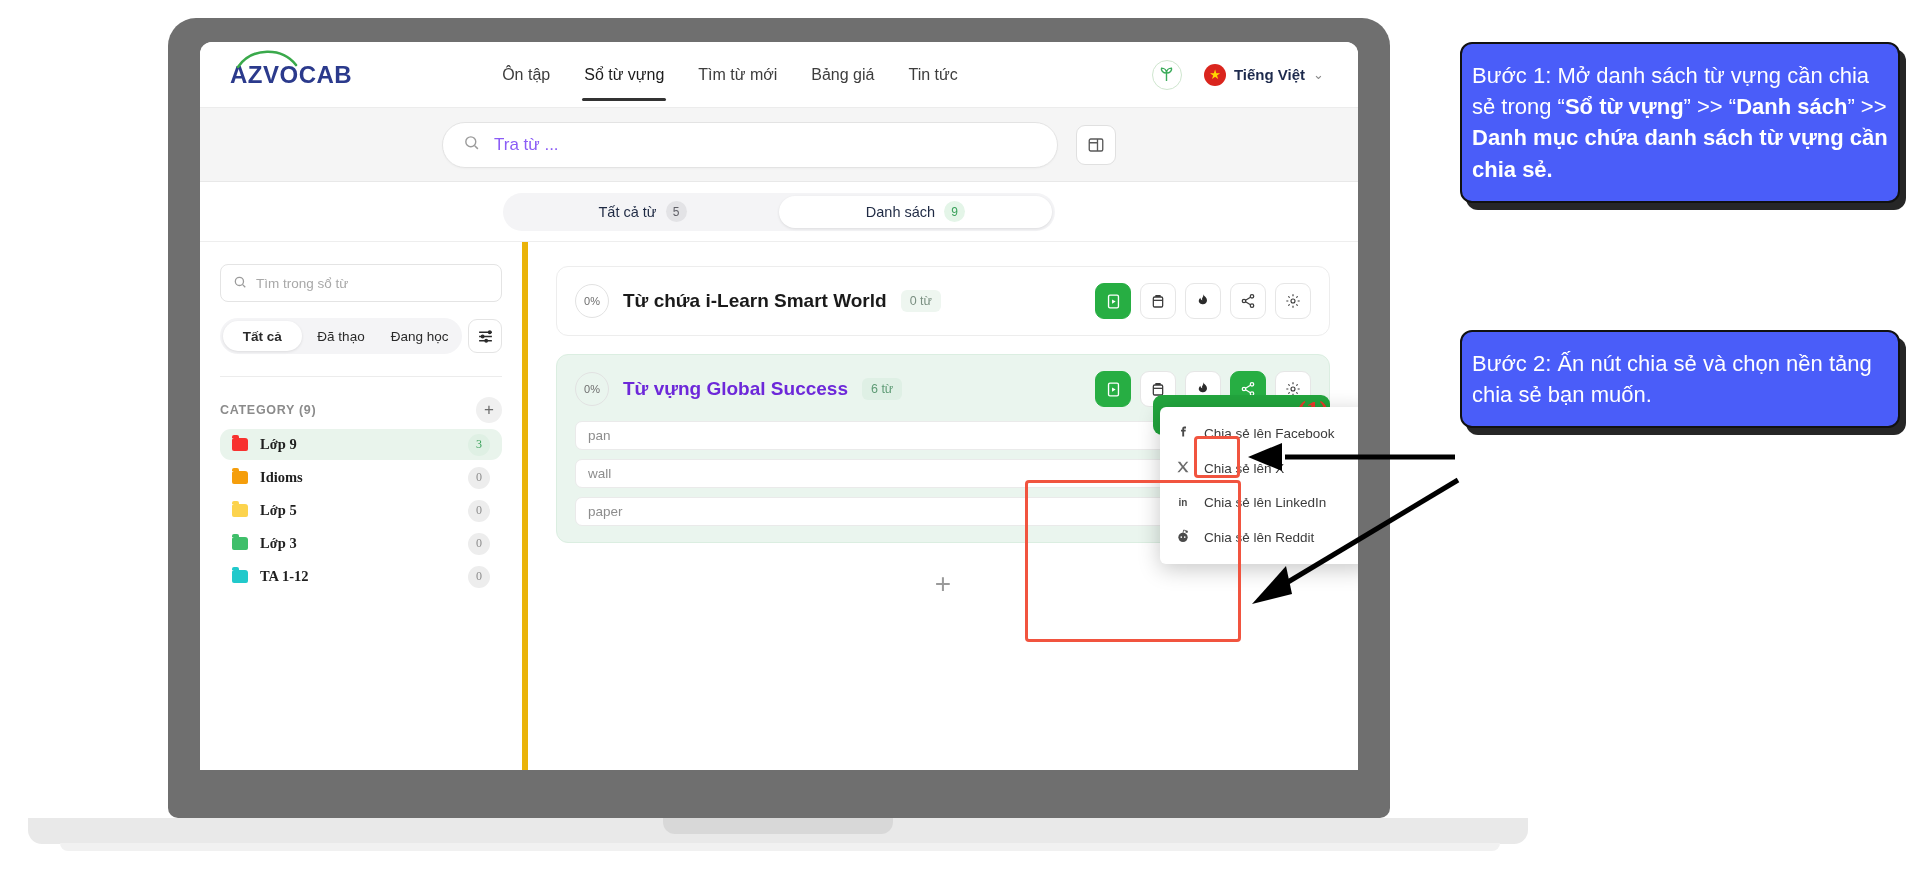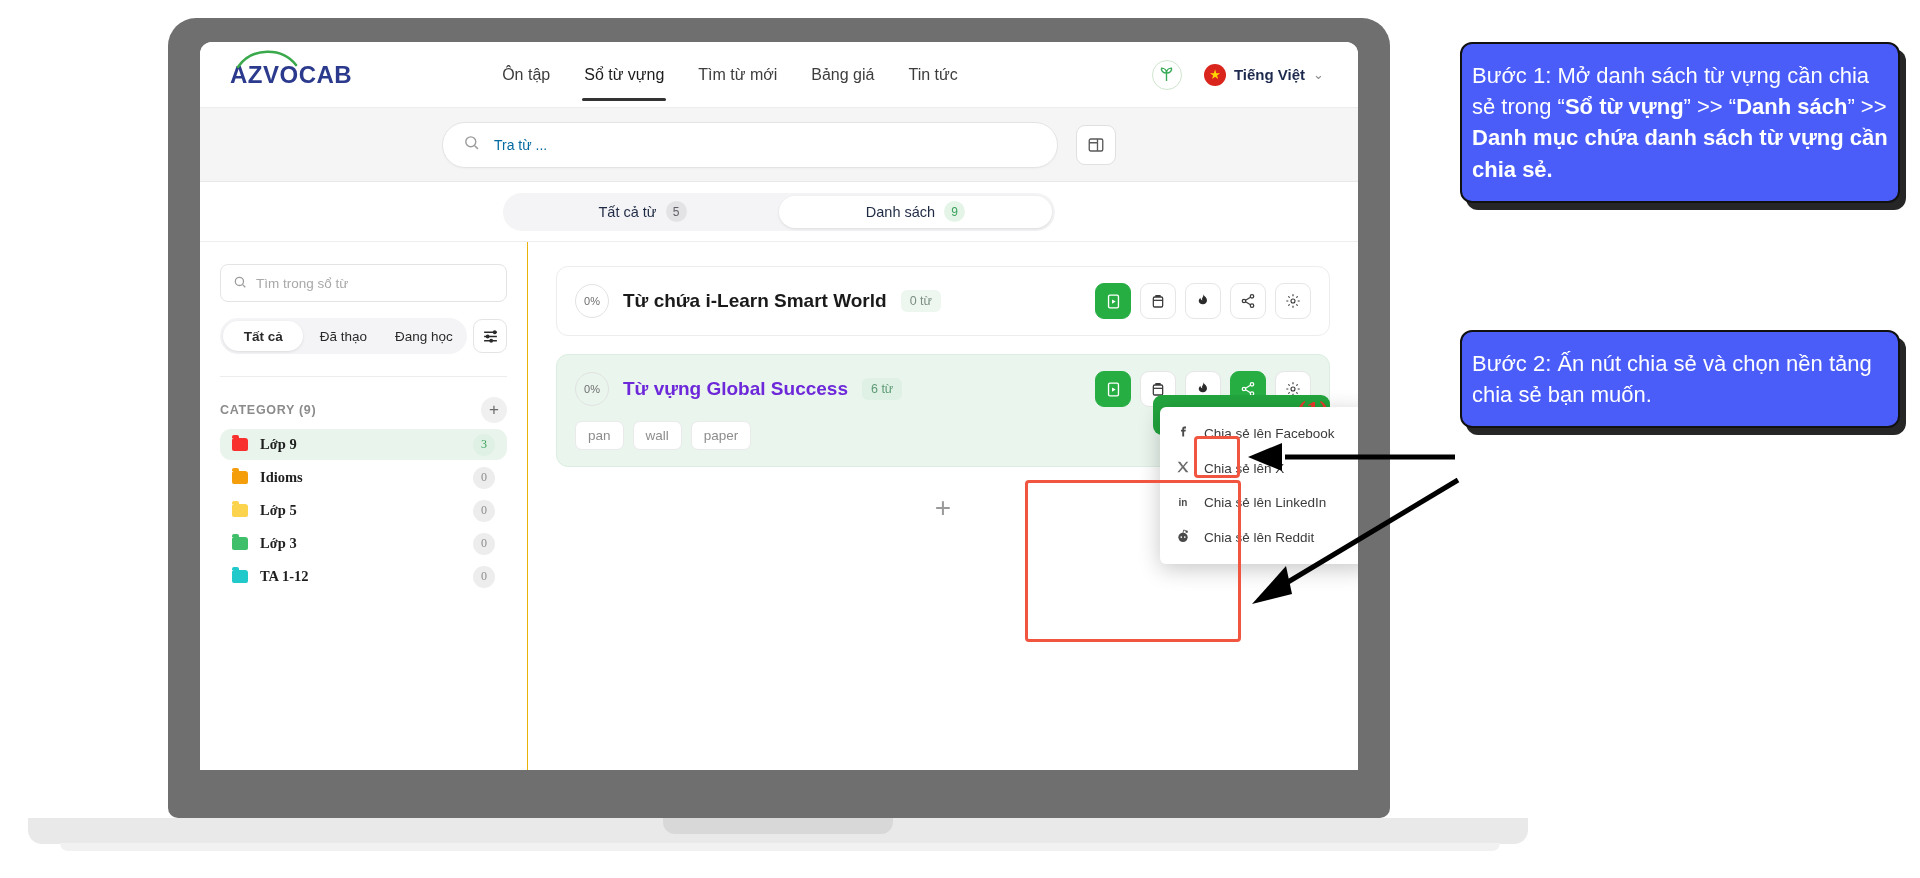--- a/index.html
+++ b/index.html
@@ -87,21 +87,21 @@
     background: #f5f5f5; height: 74px;
     display:flex; align-items:center; justify-content:center; gap:18px;
     border-bottom: 1px solid #e8e8e8;
   }
   .search-box {
     width: 616px; height: 46px; background:#fff; border:1px solid #e3e3e3;
     border-radius: 23px; display:flex; align-items:center; padding: 0 20px; gap: 14px;
     box-shadow: 0 1px 2px rgba(0,0,0,.03);
   }
   .search-ico { color:#9b9b9b; font-size: 17px; }
-  .search-ph { color:#0369a1; font-size: 14px; }
+  .search-ph { color:#8b5cf6; font-size: 17px; }
   .import-btn {
     width: 40px; height: 40px; border:1px solid #e0e0e0; border-radius: 9px;
     background:#fff; display:flex; align-items:center; justify-content:center;
   }
 
   
   .tabs-band {
     background:#fff; height: 60px; display:flex; align-items:center; justify-content:center;
     border-bottom: 1px solid #eee;
   }
@@ -117,21 +117,21 @@
   .pill {
     min-width: 21px; height: 21px; border-radius: 50%; background:#e3e3e6;
     display:flex; align-items:center; justify-content:center; font-size:12px; color:#5f5f66;
     padding: 0 5px;
   }
   .pill.green { background:#e4f5e8; color:#3aa15a; }
 
   
   .app-body { display:flex; height: 528px; }
   .sidebar {
-    width: 328px; border-right: 1px solid #eab308; padding: 22px 20px 0;
+    width: 328px; border-right: 6px solid #eab308; padding: 22px 20px 0;
     background: #fff;
   }
   .side-search {
     height: 38px; border:1px solid #e4e4e4; border-radius: 8px;
     display:flex; align-items:center; gap:9px; padding:0 12px; margin-bottom: 16px;
   }
   .side-search .ico { color:#9b9b9b; font-size:14px; }
   .side-search .ph { color:#a8a8a8; font-size: 13.5px; }
   .filters { display:flex; align-items:center; gap:6px; margin-bottom: 22px; }
   .fbar {
@@ -195,21 +195,21 @@
     background:#eef6f0; color:#7a8f81; font-size:12.5px; border-radius:6px;
     padding: 4px 9px; white-space:nowrap;
   }
   .card.highlight .count-chip { background:#dff0e5; color:#5d9a74; }
   .actions { margin-left:auto; display:flex; align-items:center; gap:9px; position:relative; }
   .abtn {
     width:36px; height:36px; border:1px solid #e6e6e6; border-radius:9px; background:#fff;
     display:flex; align-items:center; justify-content:center; cursor:pointer;
   }
   .abtn.green { background:#27ae43; border-color:#27ae43; color:#fff; }
-  .word-chips { display:flex; gap:9px; }
+  .word-chips { display:flex; gap:9px;flex-direction:column; }
   .wchip {
     background:#fff; border:1px solid #eaeaea; border-radius:7px;
     padding:6px 12px; font-size:13.5px; color:#8d8d8d;
   }
   .plus-card {
     border:1px dashed transparent; height:46px; display:flex; align-items:center;
     justify-content:center; color:#9a9a9a; font-size:28px; font-weight:300;
   }
   .green-btn {
     position:absolute; right: 28px; top: 153px;

